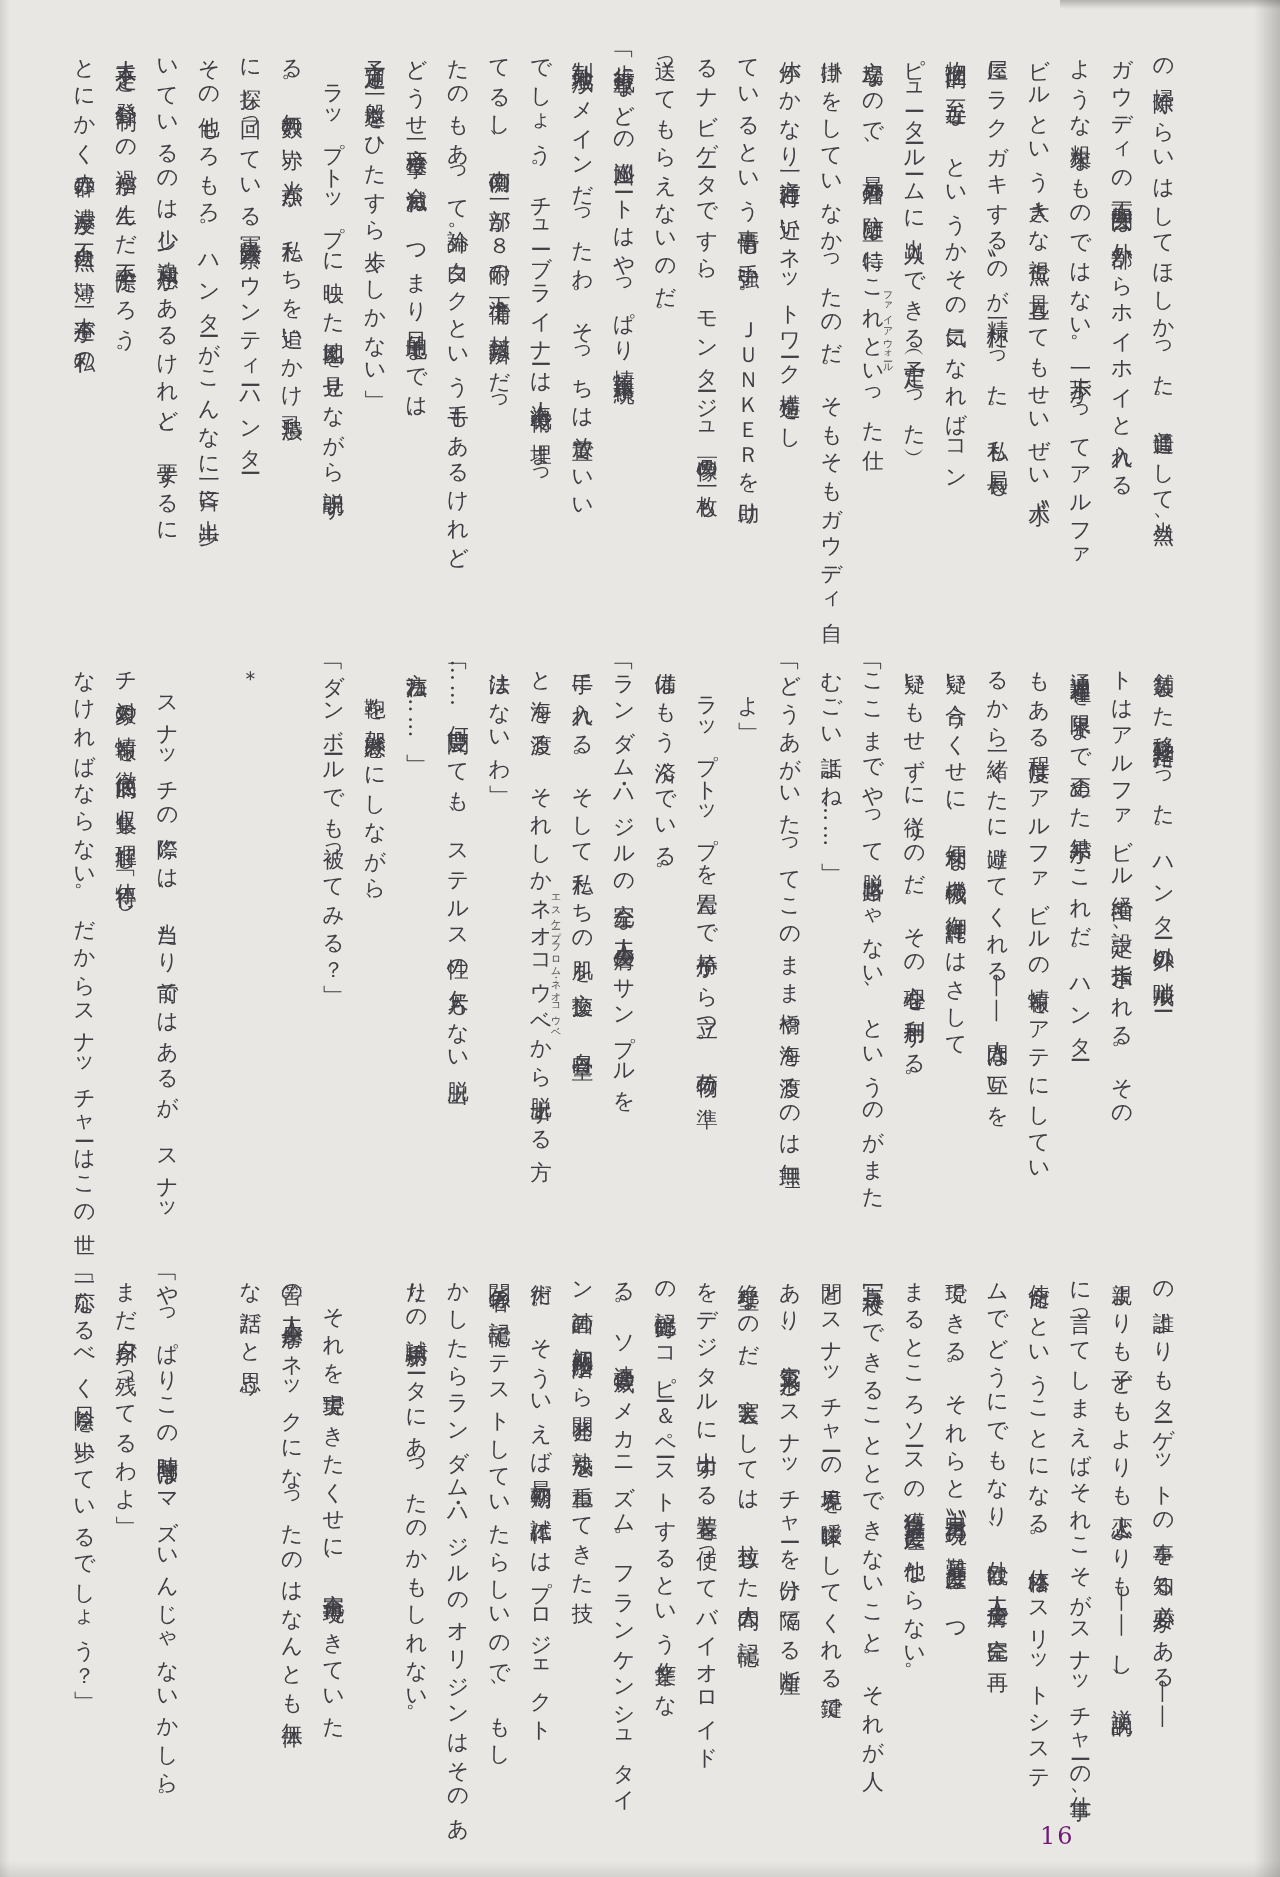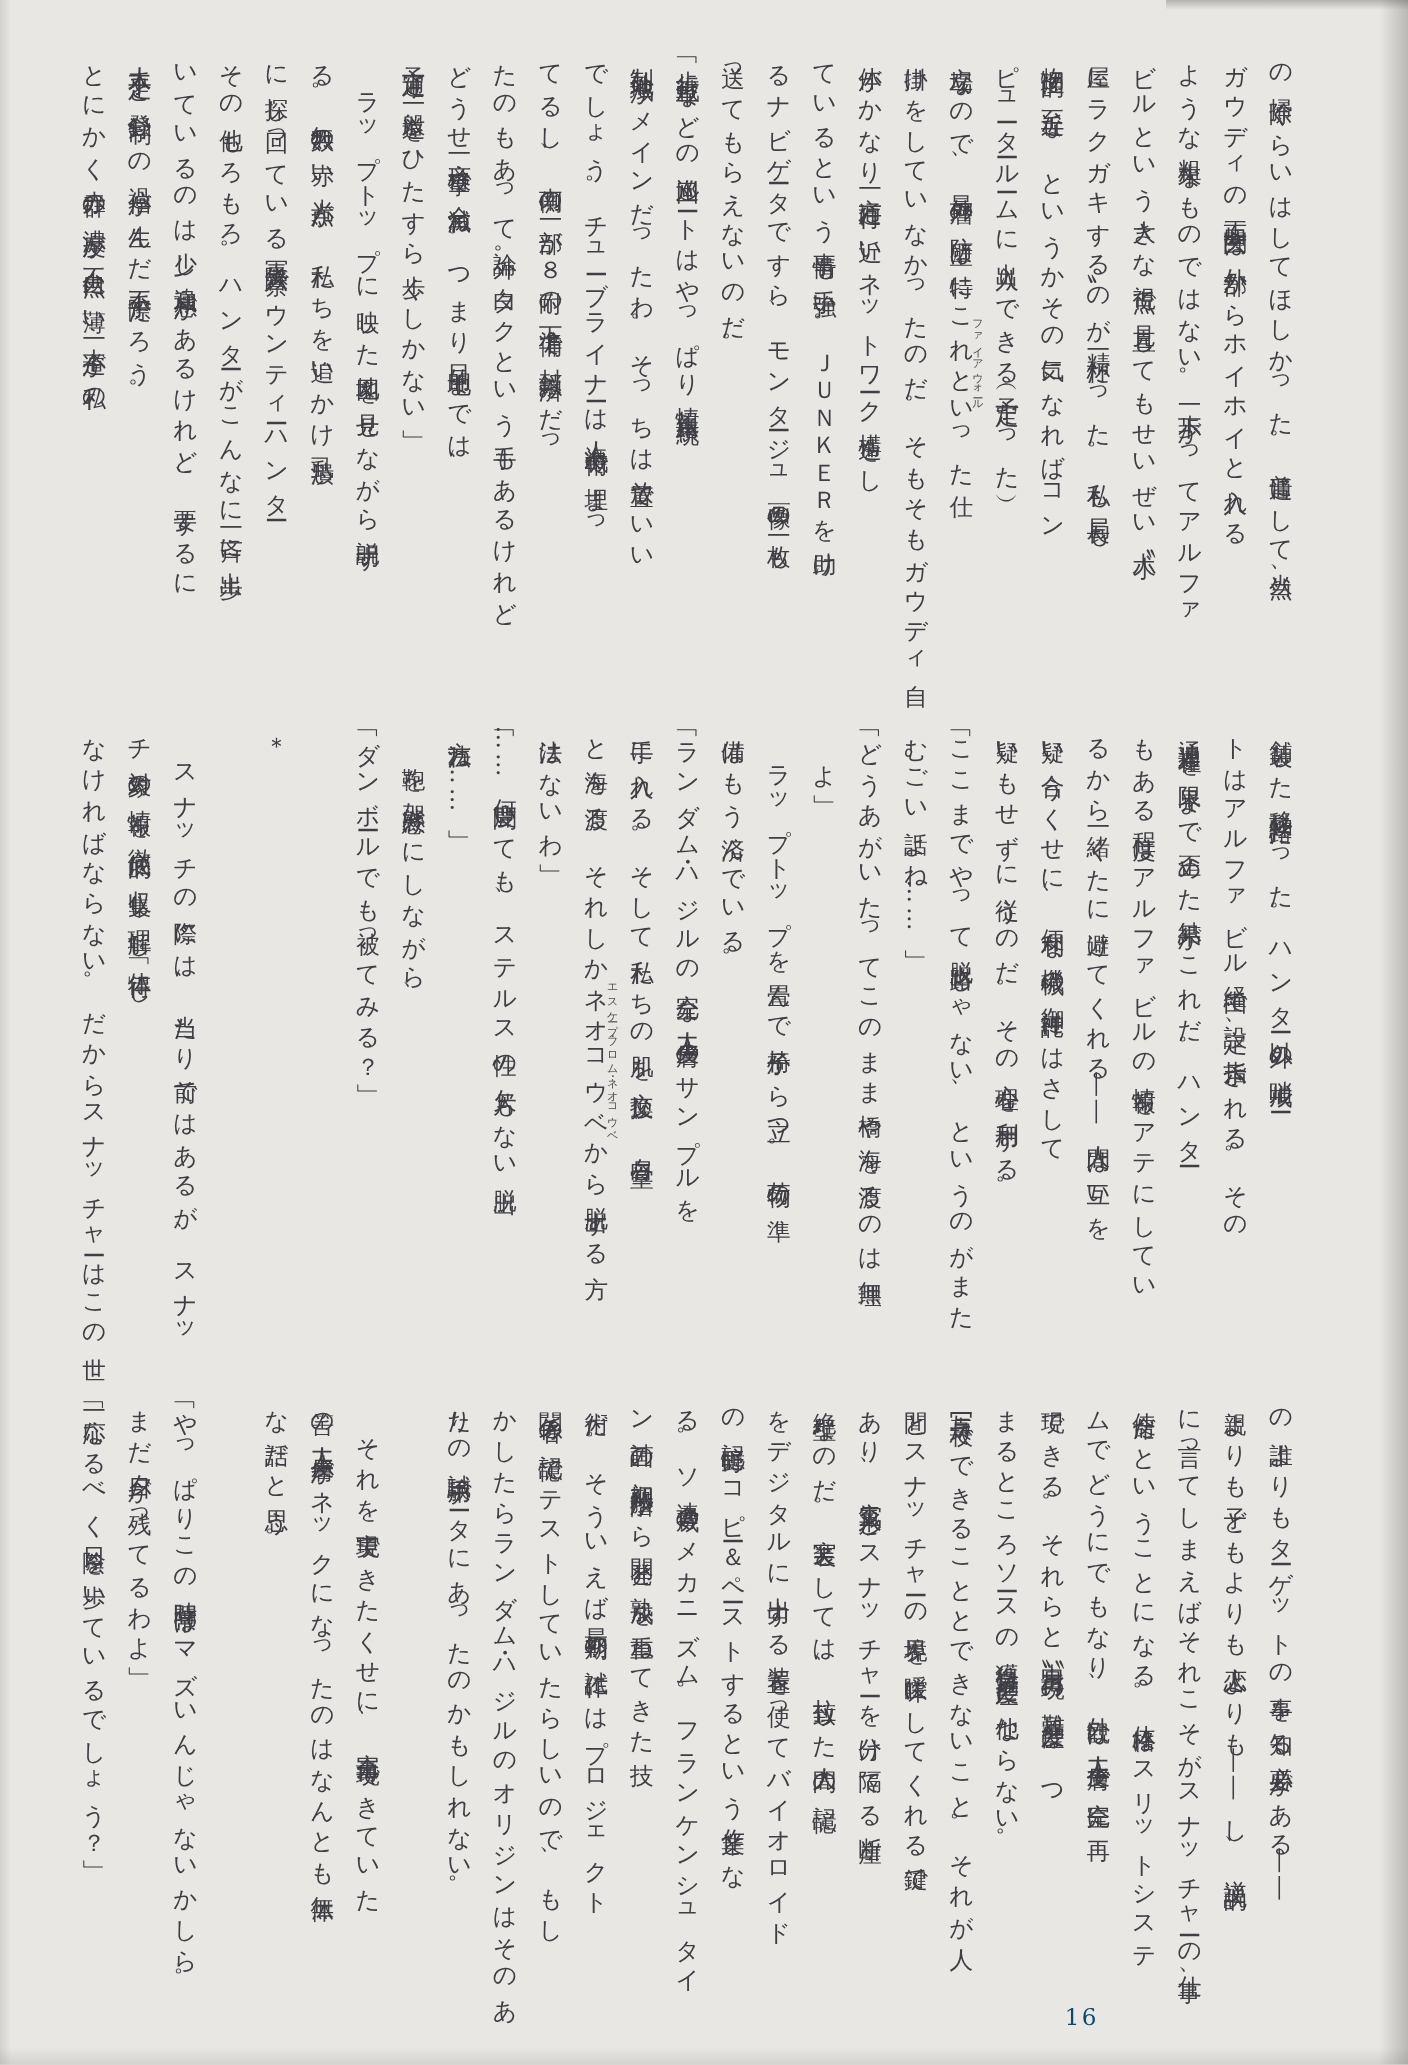--- a/index.html
+++ b/index.html
@@ -45,25 +45,25 @@
     writing-mode: vertical-rl;
     text-orientation: mixed;
     font-size: 10px;
     letter-spacing: 0.5px;
     line-height: 12px;
     white-space: nowrap;
     color: #4a4a50;
   }
   .page-number {
     position: absolute;
-    left: 968px;
+    left: 1040px;
     top: 1822px;
-    font-size: 21px;
+    font-size: 24px;
     letter-spacing: 2px;
-    color: #0c4a6e;
+    color: #701a75;
   }
   .edge {
     position: absolute;
     pointer-events: none;
   }
   .edge-right {
     top: 0; right: 0;
     width: 26px; height: 100%;
     background: linear-gradient(to right, rgba(80,78,74,0), rgba(80,78,74,0.30));
   }

